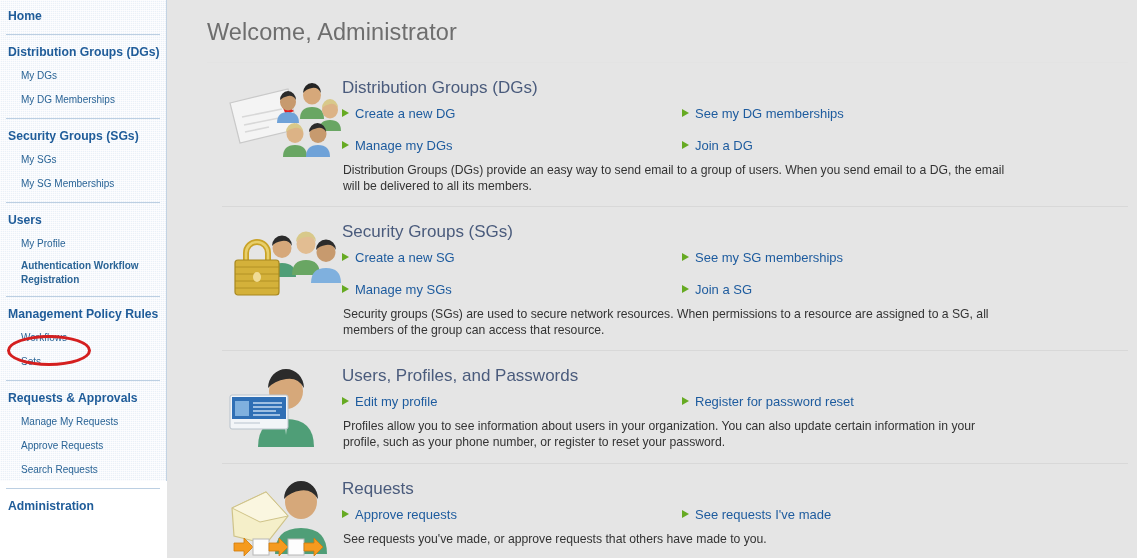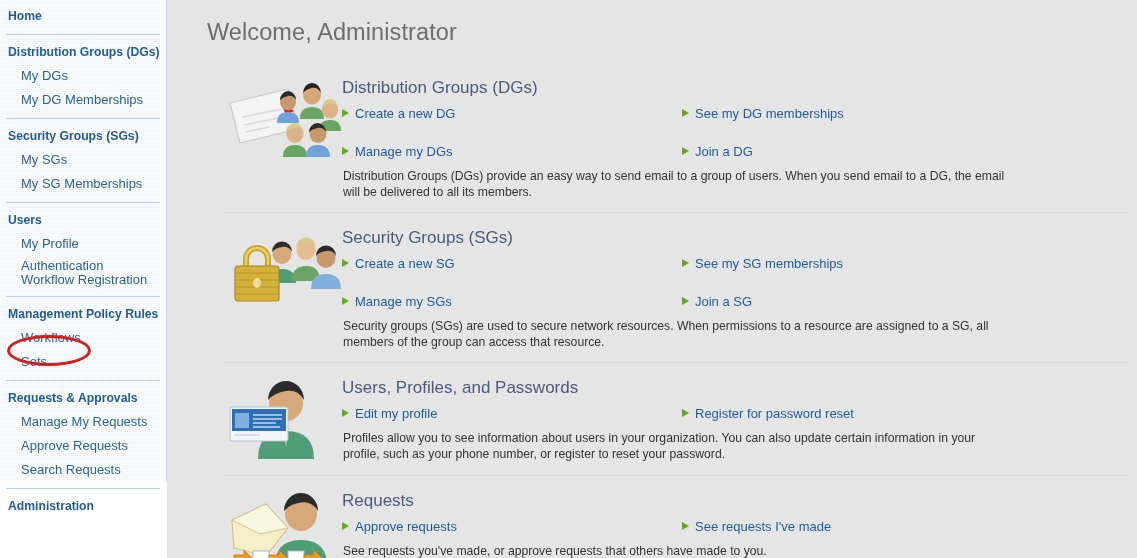--- a/index.html
+++ b/index.html
@@ -35,27 +35,27 @@
   .nav-head {
     font-size: 12.2px;
     font-weight: bold;
     color: #1f5c99;
     padding: 4px 6px 4px 8px;
     line-height: 15px;
     cursor: pointer;
     white-space: nowrap;
   }
   .nav-item {
-    font-size: 13px;
+    font-size: 10px;
     color: #2a6496;
     padding: 4px 6px 4px 21px;
     line-height: 16px;
     cursor: pointer;
   }
-  .nav-item.wrap { line-height: 14px; padding-top:3px; padding-bottom:3px;}
+  .nav-item.wrap { line-height: 14px; padding-top:3px; padding-bottom:3px;font-weight:bold;}
 
   
   #highlight-ellipse {
     position: absolute;
     left: 7px; top: 335px;
     width: 84px; height: 31px;
     border: 3px solid #d41f1f;
     border-radius: 50%;
     pointer-events: none;
     z-index: 5;
@@ -104,21 +104,21 @@
   .sec-title {
     font-size: 17px;
     color: #4a5b7c;
     font-weight: normal;
     margin: 0 0 6px 0;
     line-height: 21px;
   }
   .link-grid {
     display: grid;
     grid-template-columns: 340px auto;
-    row-gap: 18px;
+    row-gap: 12px;
     margin-bottom: 6px;
   }
   .link-row { display: flex; align-items: baseline; }
   .bullet {
     width: 0; height: 0;
     border-top: 4.5px solid transparent;
     border-bottom: 4.5px solid transparent;
     border-left: 7px solid #66aa22;
     margin-right: 6px;
     position: relative;

